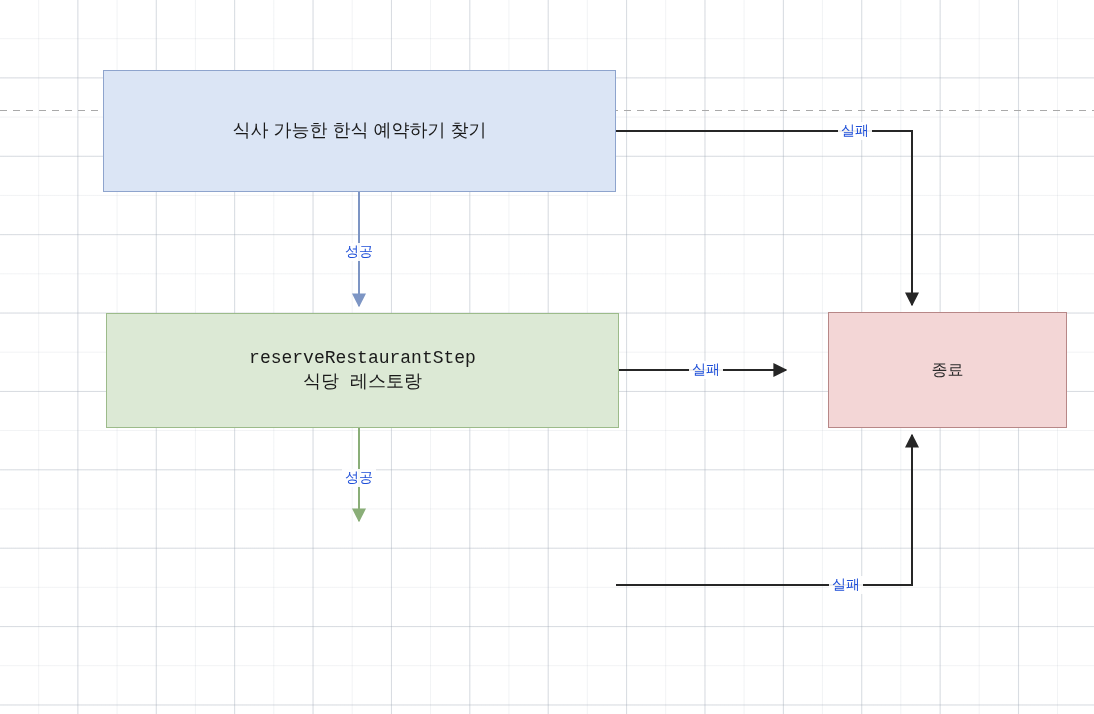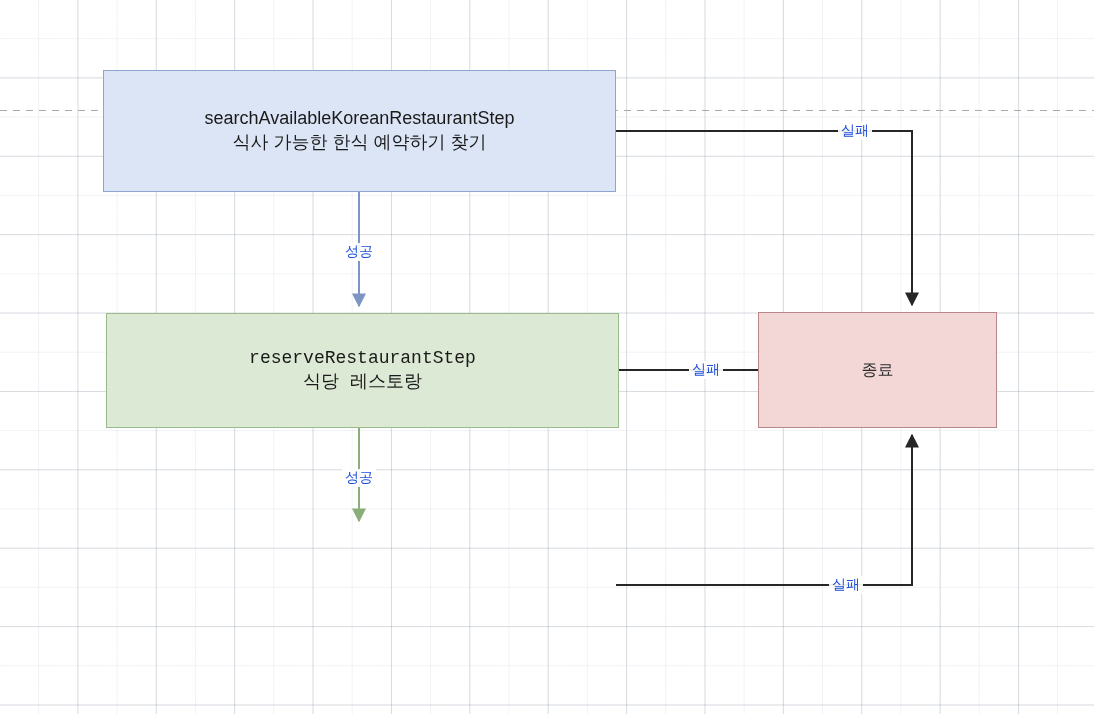--- a/index.html
+++ b/index.html
@@ -72,21 +72,21 @@
   }
   .node-pink {
     background: #f3d6d6;
     border: 1px solid #b78787;
     color: #2b2b2b;
   }
 
   #node-search    { left: 103px; top: 70px;  width: 513px; height: 122px; font-size: 18px; }
   #node-reserve   { left: 106px; top: 313px; width: 513px; height: 115px; font-size: 18px; font-family: Liberation Mono, monospace; }
   #node-deposit   { left: 103px; top: 528px; width: 513px; height: 117px; font-size: 18px; }
-  #node-end       { left: 758px; top: 312px; width: 239px; height: 116px; font-size: 16px; }
+  #node-end       { left: 828px; top: 312px; width: 239px; height: 116px; font-size: 16px; }
 
   .edge-label {
     position: absolute;
     font-size: 14px;
     color: #1d4ed8;
     background: rgba(255,255,255,0.92);
     padding: 0 3px;
     white-space: nowrap;
     transform: translate(-50%, -50%);
   }
@@ -122,21 +122,20 @@
     <path d="M 616 370 L 786 370" fill="none" stroke="#262626" stroke-width="2" marker-end="url(#arrow-dark)"></path>
 
      sendDepositStep --&gt;
     <path d="M 359 428 L 359 521" fill="none" stroke="#8aae78" stroke-width="2" marker-end="url(#arrow-green)"></path>
 
      종료 (right, up, into bottom) --&gt;
     <path d="M 616 585 L 912 585 L 912 435" fill="none" stroke="#262626" stroke-width="2" marker-end="url(#arrow-dark)"></path>
   </svg>
 
   <div id="node-search" class="node node-blue">
-    <span class="ln">searchAvailableKoreanRestaurantStep</span>
     <span class="ln">식사 가능한 한식 예약하기 찾기</span>
   </div>
 
   <div id="node-reserve" class="node node-green">
     <span class="ln">reserveRestaurantStep</span>
     <span class="ln">식당 레스토랑</span>
   </div>
 
 
   <div id="node-end" class="node node-pink">

